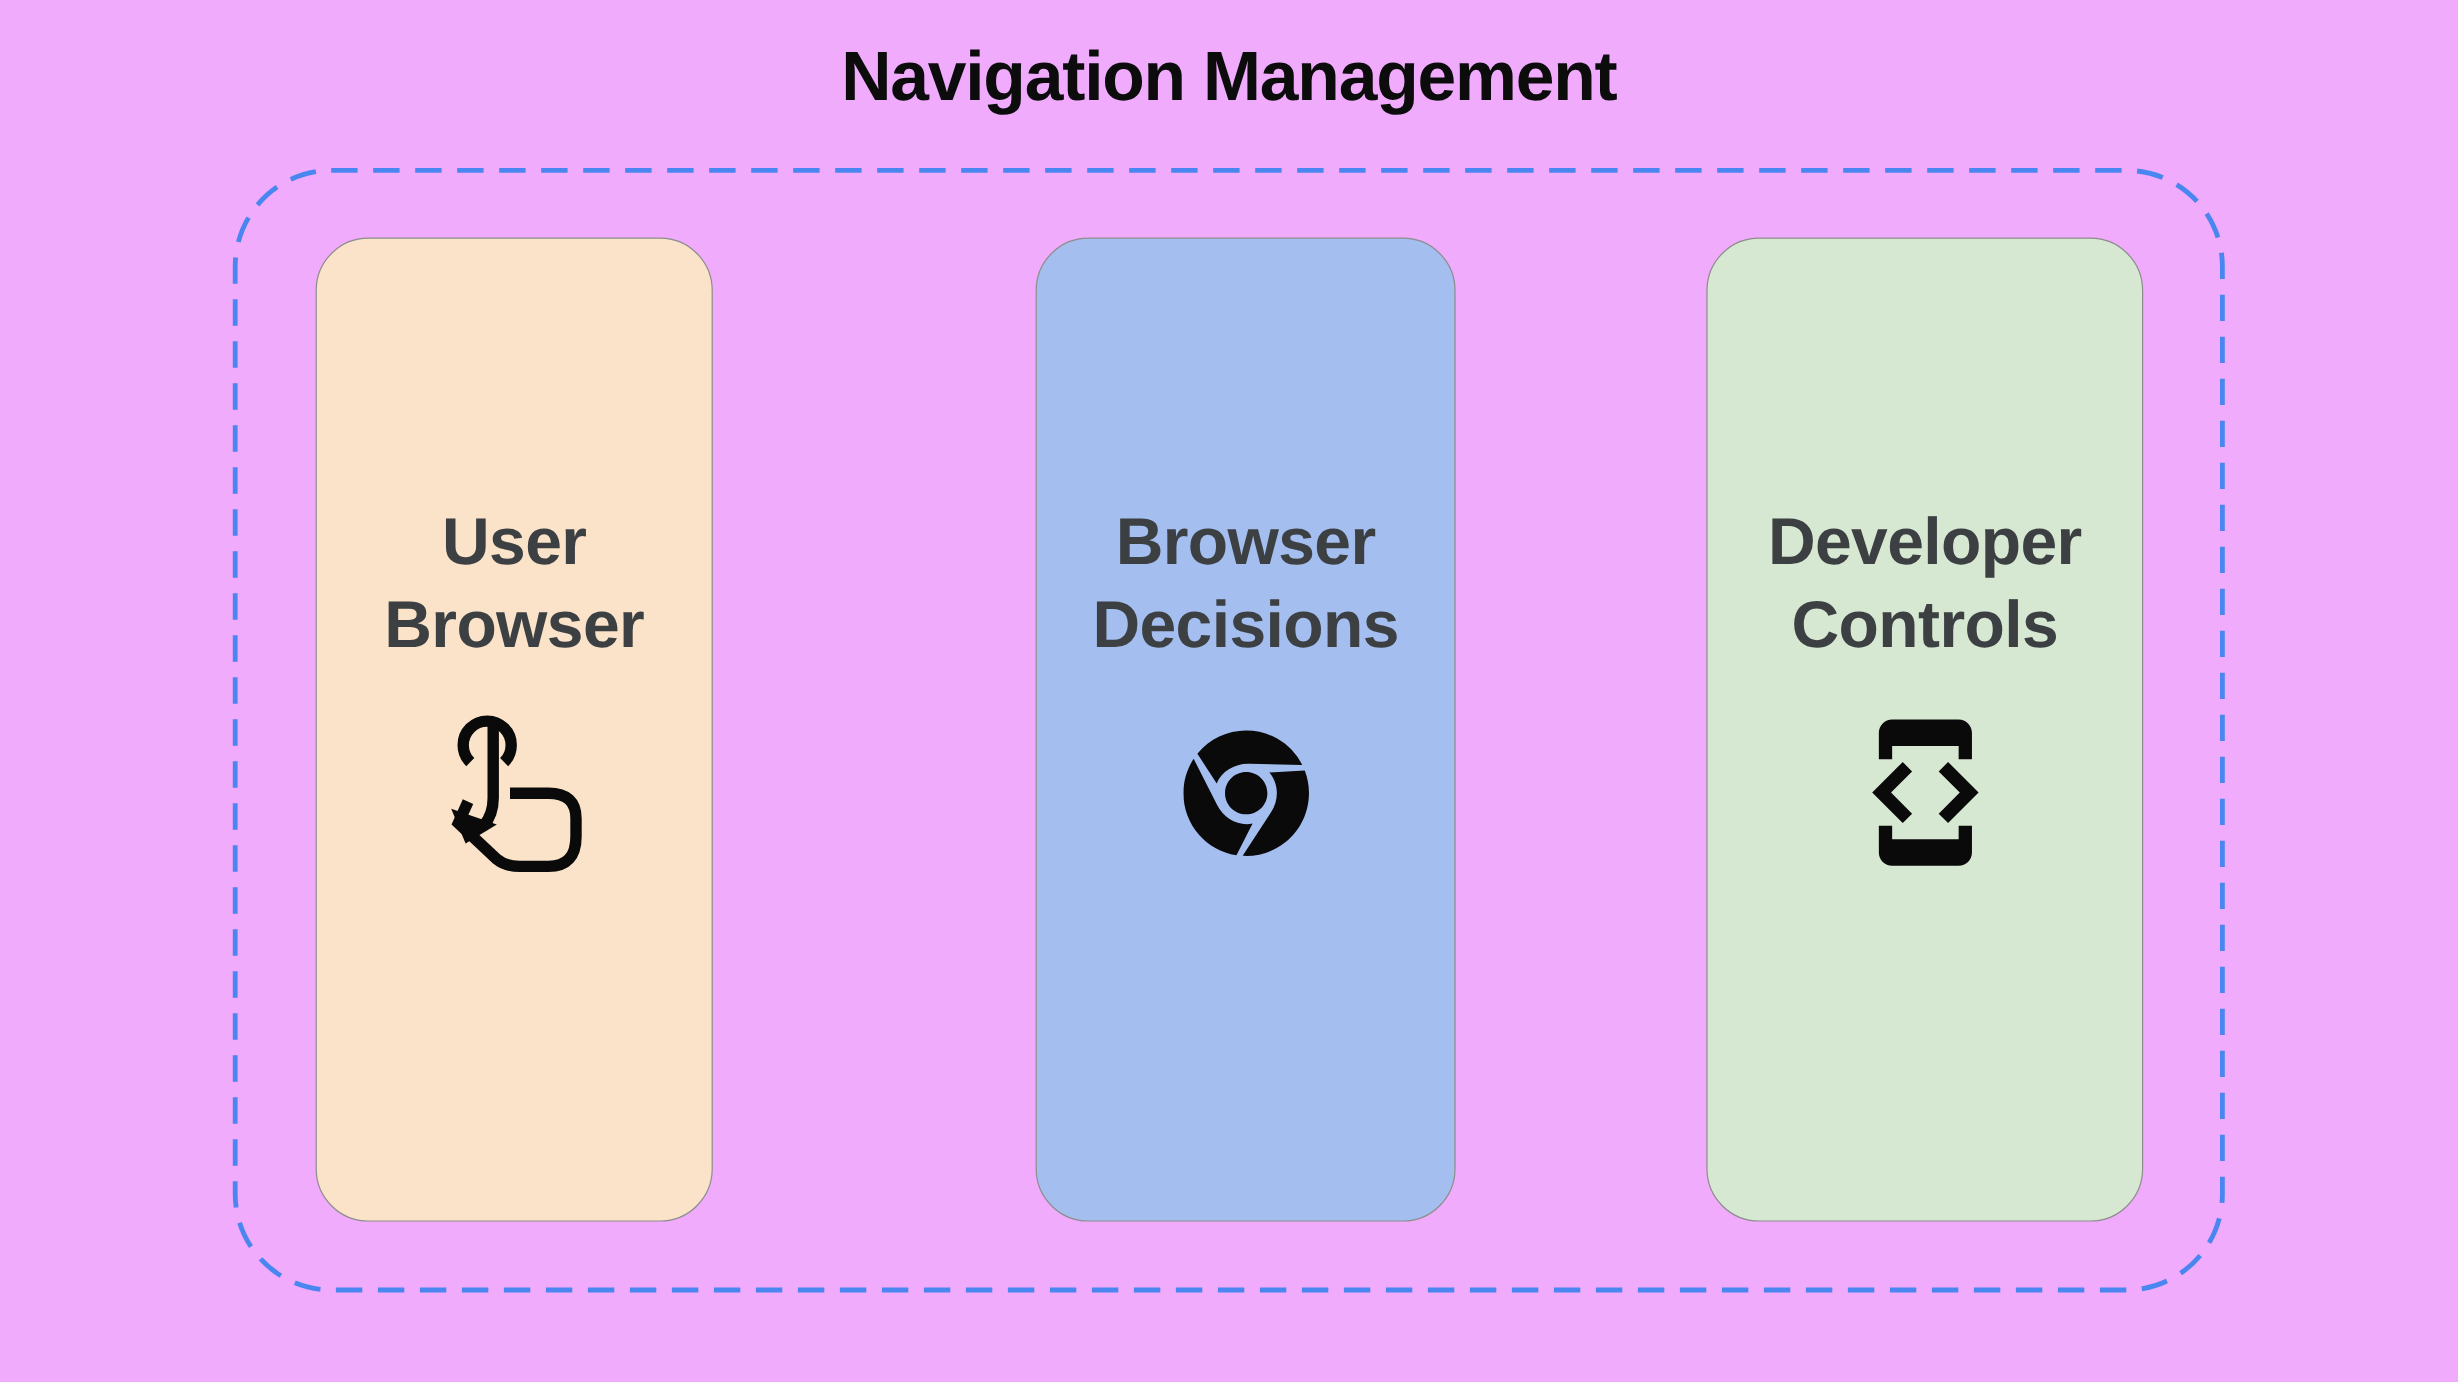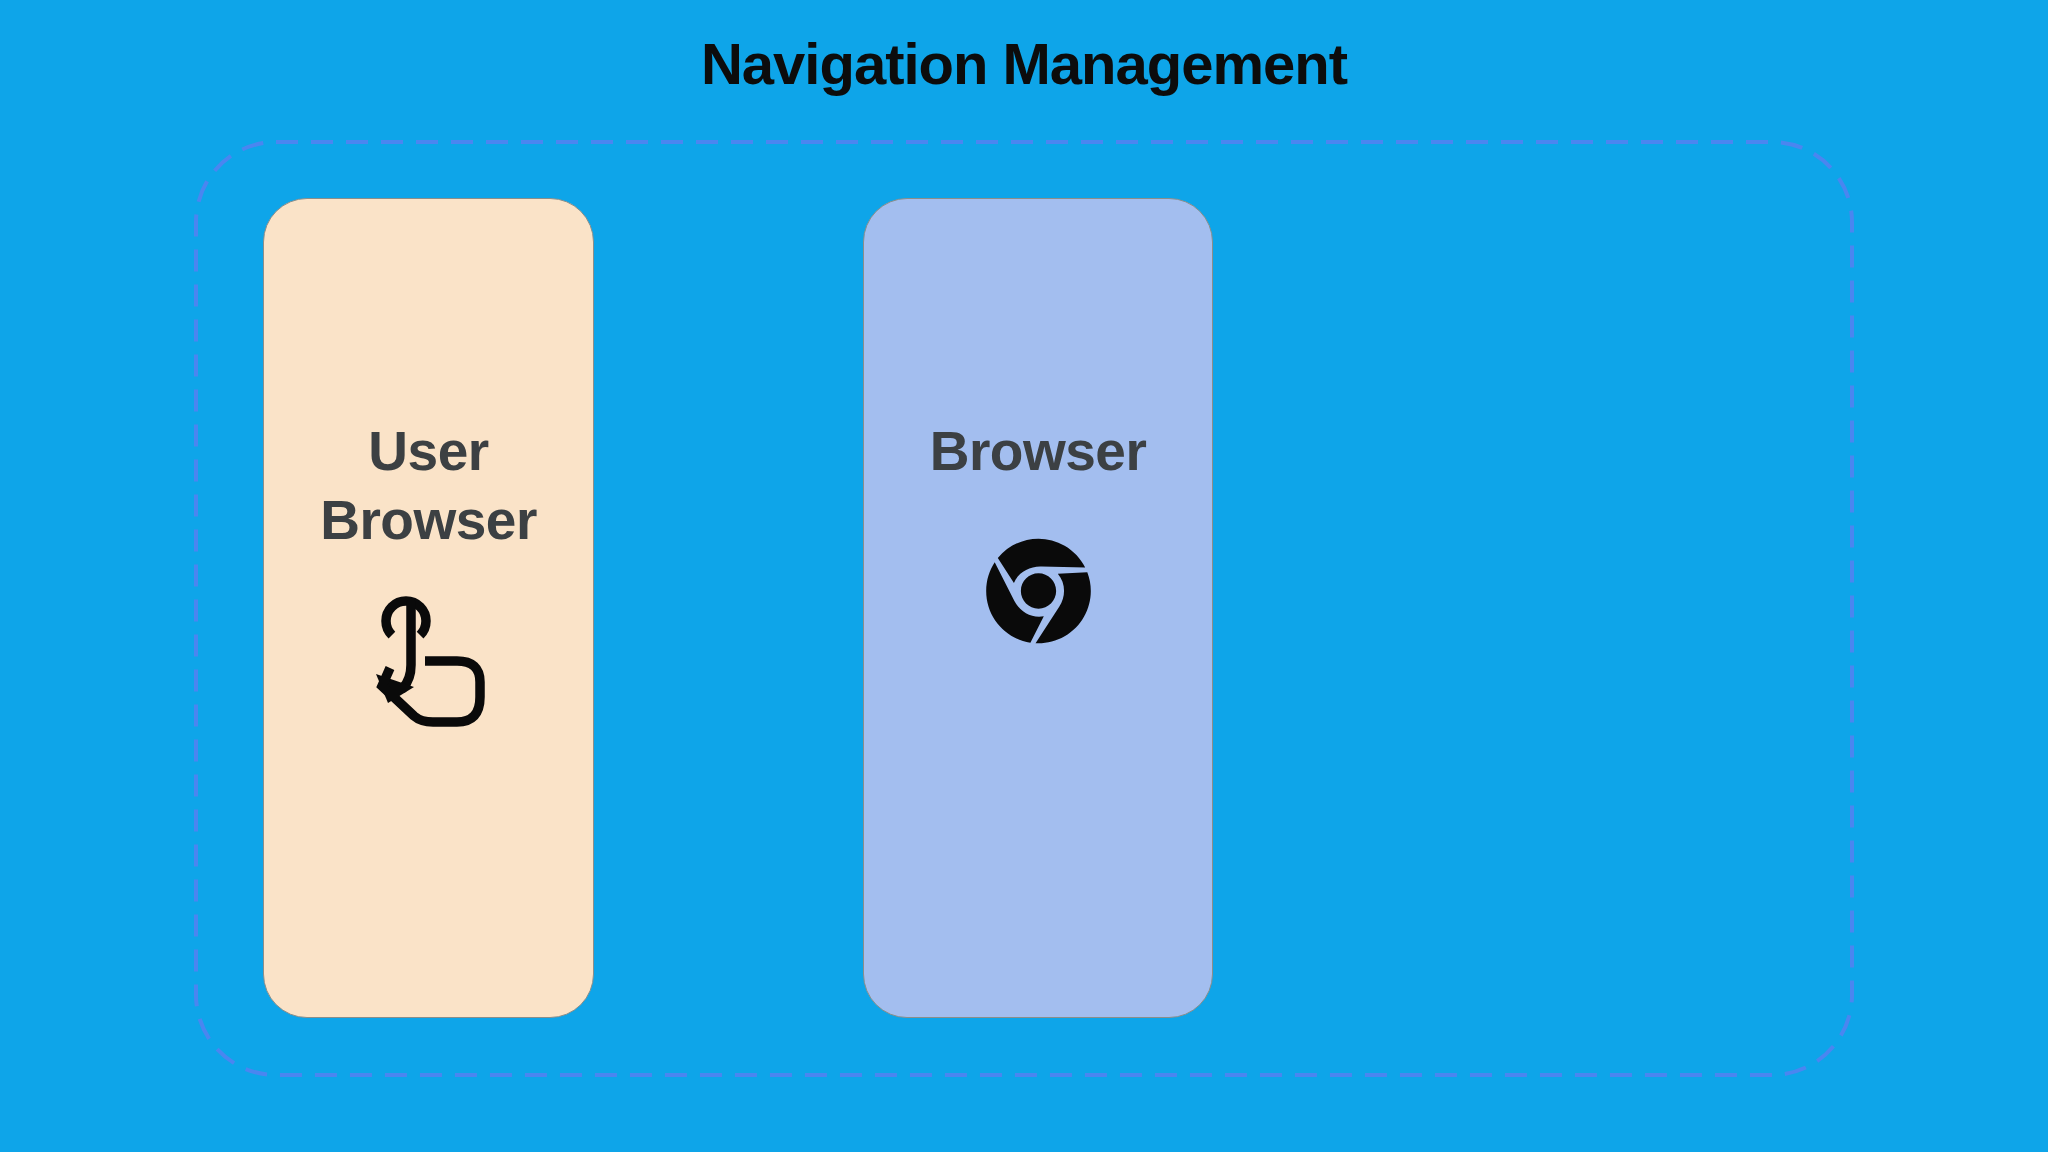--- a/index.html
+++ b/index.html
@@ -5,21 +5,21 @@
   html, body {
     margin: 0;
     padding: 0;
     background: #ffffff;
     font-family: "Liberation Sans", sans-serif;
   }
   .canvas {
     position: relative;
     width: 2048px;
     height: 1152px;
-    background: #0ea5e9;
+    background: #f0abfc;
     overflow: hidden;
   }
   .title {
     position: absolute;
     top: 30px;
     left: 0;
     width: 2048px;
     text-align: center;
     font-size: 58px;
     font-weight: 700;
@@ -85,22 +85,34 @@
         <path d="M38 12.5 V74 Q38 88 30 97" stroke-linecap="round"></path>
         <path d="M15 112 L3 83 L41 96 Z" fill="#0a0a0a" stroke="none"></path>
         <path d="M52 70 H84 Q107 70 107 91 V106 Q107 131 84 131 H60 Q48 131 41 125 L9 95 L17 77" stroke-linejoin="miter"></path>
       </svg>
     </div>
   </div>
 
   <div class="card card-2" style="background: rgb(163, 190, 239);">
     <div class="card-label">
       <span>Browser</span>
+      <span>Decisions</span>
     </div>
     <div class="icon-slot">
       <svg width="105" height="108" viewBox="0 0 496 512" fill="#0a0a0a">
         <path d="M131.5 217.5L55.1 100.1c47.6-59.2 119-91.8 192-92.1 42.3-.3 85.5 10.5 124.8 33.2 43.4 25.2 76.4 61.4 97.4 103L264 139.6c-58.3-3.4-113.9 29.3-132.5 77.9zm32.9 38.5c0 46.2 37.4 83.6 83.6 83.6s83.6-37.4 83.6-83.6-37.4-83.6-83.6-83.6-83.6 37.3-83.6 83.6zm314.9-89.2L339.6 174c37.9 44.3 38.5 108.2 6.6 157.2L234.1 503.6c46.5 2.5 94.4-7.7 137.8-32.9 107.4-62 150.9-192 107.4-303.9zM133.7 303.6L40.4 120.1C14.9 159.1 0 205.9 0 256c0 124 90.8 226.7 209.5 244.9l63.7-124.8c-57.6 10.8-113.2-20.8-139.5-72.5z"></path>
       </svg>
     </div>
   </div>
 
+  <div class="card card-3" style="background: rgb(214, 231, 210);">
+    <div class="card-label">
+      <span>Developer</span>
+      <span>Controls</span>
+    </div>
+    <div class="icon-slot">
+      <svg width="133" height="133" viewBox="0 0 24 24" fill="#0a0a0a">
+        <path d="M7 5h10v2h2V3c0-1.1-.9-2-2-2L7 1c-1.1 0-2 .9-2 2v4h2V5zm8.41 11.59L20 12l-4.59-4.59L14 8.83 17.17 12 14 15.17l1.41 1.42zM10 15.17L6.83 12 10 8.83 8.59 7.41 4 12l4.59 4.59L10 15.17zM17 19H7v-2H5v4c0 1.1.9 2 2 2h10c1.1 0 2-.9 2-2v-4h-2v2z"></path>
+      </svg>
+    </div>
+  </div>
 
 </div>
 
 </body></html>

